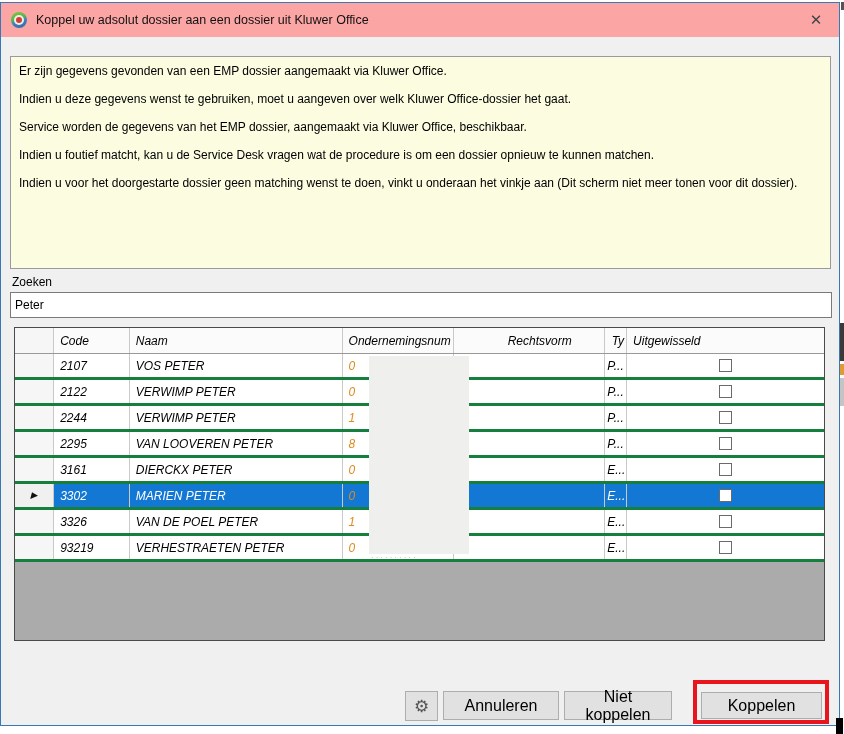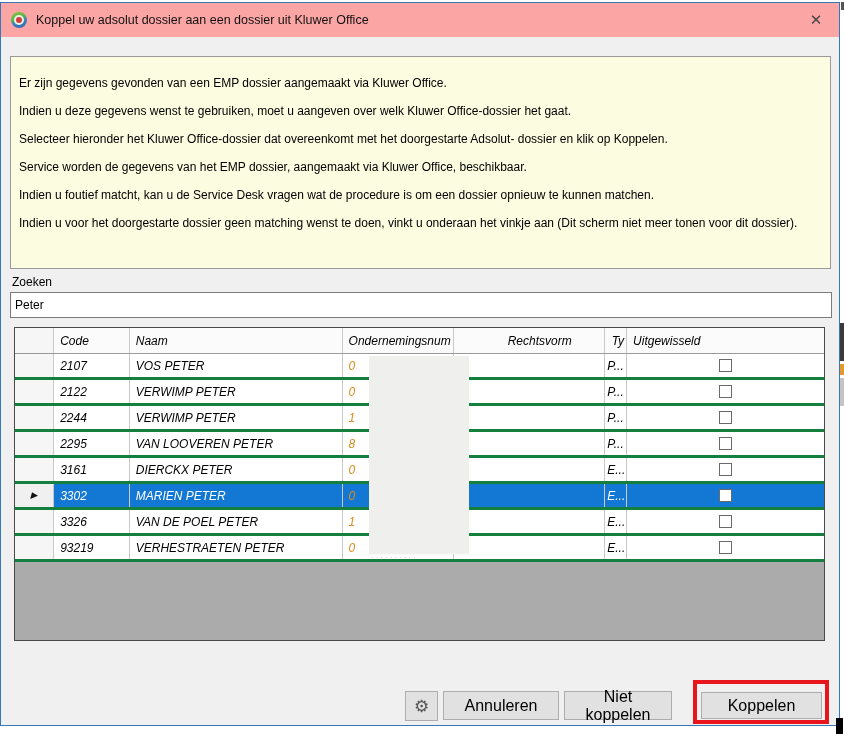--- a/index.html
+++ b/index.html
@@ -37,21 +37,21 @@
     margin-left:auto; width:26px; height:24px; display:flex; align-items:center;
     justify-content:center; font-size:15px; color:#444; cursor:pointer;
     background:transparent; border:none; font-family:"Liberation Sans", sans-serif;
   }
 
   .client { position:absolute; left:0; top:34px; right:0; bottom:0; }
 
   
   .infobox {
     position:absolute; left:9px; top:19px; width:821px; height:213px;
-    background:#fcfce1; border:1px solid #9a9a9a; padding:19px 8px; overflow:hidden;
+    background:#fcfce1; border:1px solid #9a9a9a; padding:7px 8px; overflow:hidden;
   }
   .para { margin:0 0 13px 0; line-height:15px; }
 
   
   .search-label { position:absolute; left:11px; top:238px; }
   .search-input {
     position:absolute; left:9px; top:255px; width:822px; height:23px;
     border:1px solid #7a7a7a; background:#fff; padding:12px 4px;
     font-family:"Liberation Sans", sans-serif; font-size:12px; color:#000;
   }
@@ -125,21 +125,20 @@
     <span class="app-icon"></span>
     <span class="title-text">Koppel uw adsolut dossier aan een dossier uit Kluwer Office</span>
     <button class="close-btn">✕</button>
   </div>
 
   <div class="client">
 
     <div class="infobox">
         <div class="para">Er zijn gegevens gevonden van een EMP dossier aangemaakt via Kluwer Office.</div>
         <div class="para">Indien u deze gegevens wenst te gebruiken, moet u aangeven over welk Kluwer Office-dossier het gaat.</div>
-        <div class="para">Selecteer hieronder het Kluwer Office-dossier dat overeenkomt met het doorgestarte Adsolut- dossier en klik op Koppelen.</div>
         <div class="para">Service worden de gegevens van het EMP dossier, aangemaakt via Kluwer Office, beschikbaar.</div>
         <div class="para">Indien u foutief matcht, kan u de Service Desk vragen wat de procedure is om een dossier opnieuw te kunnen matchen.</div>
         <div class="para">Indien u voor het doorgestarte dossier geen matching wenst te doen, vinkt u onderaan het vinkje aan (Dit scherm niet meer tonen voor dit dossier).</div>
       </div>
 
     <div class="search-label">Zoeken</div>
     <input class="search-input" value="Peter" style="">
 
     <div class="grid">
       <div class="grid-header">

